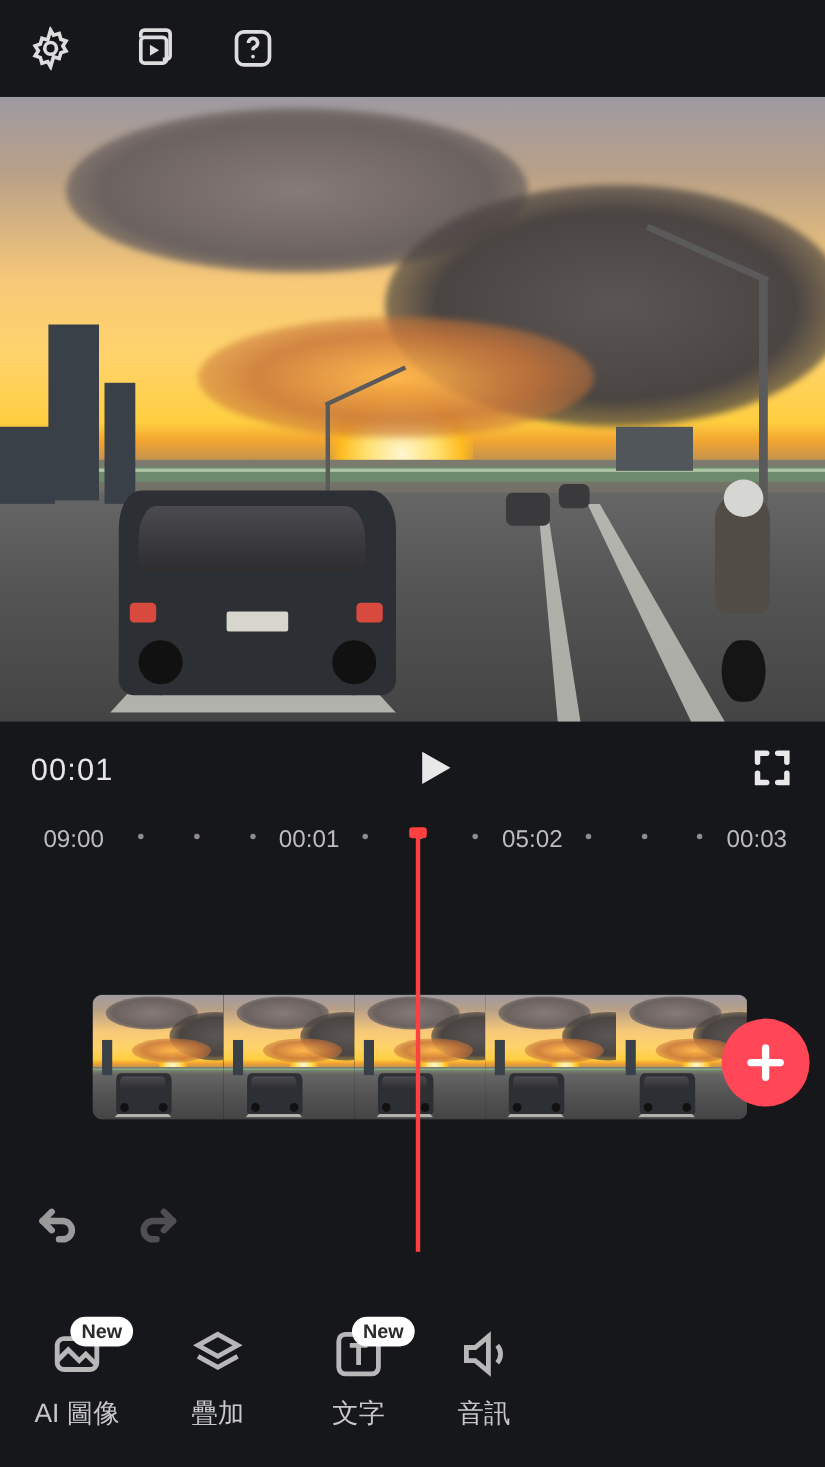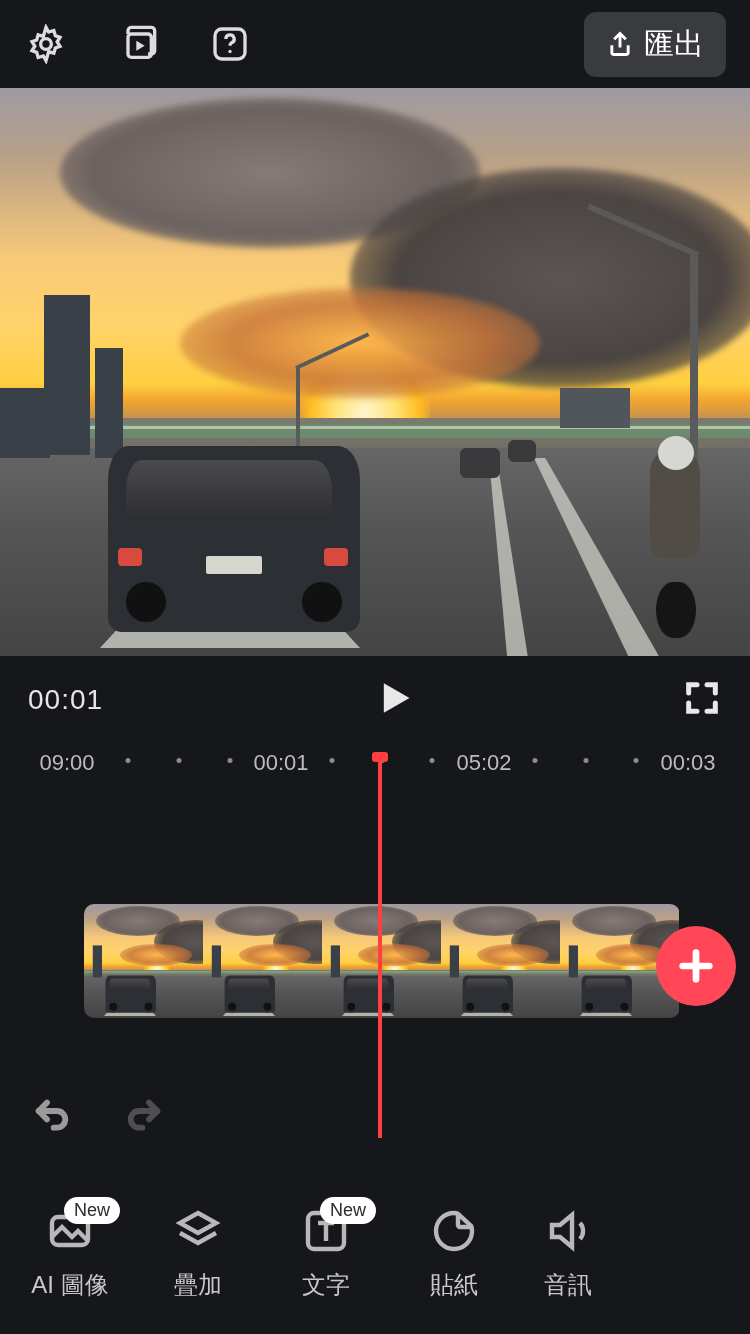--- a/index.html
+++ b/index.html
@@ -85,21 +85,21 @@
 .history svg{width:48px;height:40px;stroke:#9a9a9a;fill:none;stroke-width:3.5;stroke-linecap:round;stroke-linejoin:round}
 .history .redo svg{stroke:#4f4f52}
 
 
 .toolbar{position:absolute;left:0;right:0;bottom:0;height:160px;display:flex;align-items:center;padding:0 6px}
 .tool{flex:0 0 128px;display:flex;flex-direction:column;align-items:center;gap:14px;position:relative}
 .tool:last-child{flex:0 0 100px}
 .tool svg{width:48px;height:48px;stroke:#b8b8b8;fill:none;stroke-width:2.2}
 .tool .label{font-size:24px;color:#c8c8c8}
 .tool.dim .label{color:#b0b0b0}
-.badge{position:absolute;top:-10px;left:58px;background:#fff;color:#2b2b2b;font-size:18px;font-weight:400;padding:3px 10px;border-radius:14px}
+.badge{position:absolute;top:-10px;left:58px;background:#fff;color:#2b2b2b;font-size:18px;font-weight:700;padding:3px 10px;border-radius:14px}
 </style>
 </head>
 <body>
 
 <div class="top-bar">
   <div class="top-left">
     <div class="icon-btn">
       <svg viewBox="0 0 24 24">
           <circle cx="12" cy="12" r="3.2"></circle>
           <path d="M12 2l1.6 2.8 3.1-.9.9 3.1L20.4 8l-1.7 2.7 1.7 2.7-2.8 1-0.9 3.1-3.1-.9L12 22l-1.6-2.8-3.1.9-.9-3.1L3.6 16l1.7-2.7L3.6 10.6l2.8-1 .9-3.1 3.1.9z"></path>
@@ -112,27 +112,20 @@
           <path d="M11 10l5 3-5 3z" fill="#ddd" stroke="none"></path>
         </svg>
     </div>
     <div class="icon-btn">
       <svg viewBox="0 0 24 24">
           <rect x="3" y="3" width="18" height="18" rx="4"></rect>
           <path d="M9.5 9a2.5 2.5 0 1 1 3.5 2.3c-.9.4-1 1-1 1.7"></path>
           <circle cx="12" cy="16.5" r="1" fill="#ddd" stroke="none"></circle>
         </svg>
     </div>
-  </div>
-  <div class="export-btn">
-    <svg viewBox="0 0 24 24">
-        <path d="M12 3v12M7 8l5-5 5 5"></path>
-        <path d="M5 13v6a2 2 0 0 0 2 2h10a2 2 0 0 0 2-2v-6"></path>
-      </svg>
-    <span>匯出</span>
   </div>
 </div>
 
 <div class="preview">
   <div class="scene">
     <div class="sky"></div>
     <div class="sun"></div>
     <div class="cloud c1"></div>
       <div class="cloud c2"></div>
       <div class="cloud c3"></div>
@@ -344,25 +337,18 @@
   <div class="tool">
     <div class="badge">New</div>
     <svg viewBox="0 0 24 24">
         <rect x="3" y="3" width="18" height="18" rx="3"></rect>
         <path d="M8 8h8M12 8v9"></path>
       </svg>
     <span class="label">文字</span>
   </div>
   <div class="tool">
     <svg viewBox="0 0 24 24">
-        <path d="M12 3a9 9 0 1 0 9 9c0-.9-.1-1.7-.4-2.5L14 3.4C13.3 3.1 12.7 3 12 3z"></path>
-        <path d="M14 3.4V9a1 1 0 0 0 1 1h5.6"></path>
-      </svg>
-    <span class="label">貼紙</span>
-  </div>
-  <div class="tool">
-    <svg viewBox="0 0 24 24">
         <path d="M4 9v6h4l6 5V4l-6 5H4z"></path>
         <path d="M18 8a6 6 0 0 1 0 8"></path>
       </svg>
     <span class="label">音訊</span>
   </div>
 </div>
 
 </body></html>

